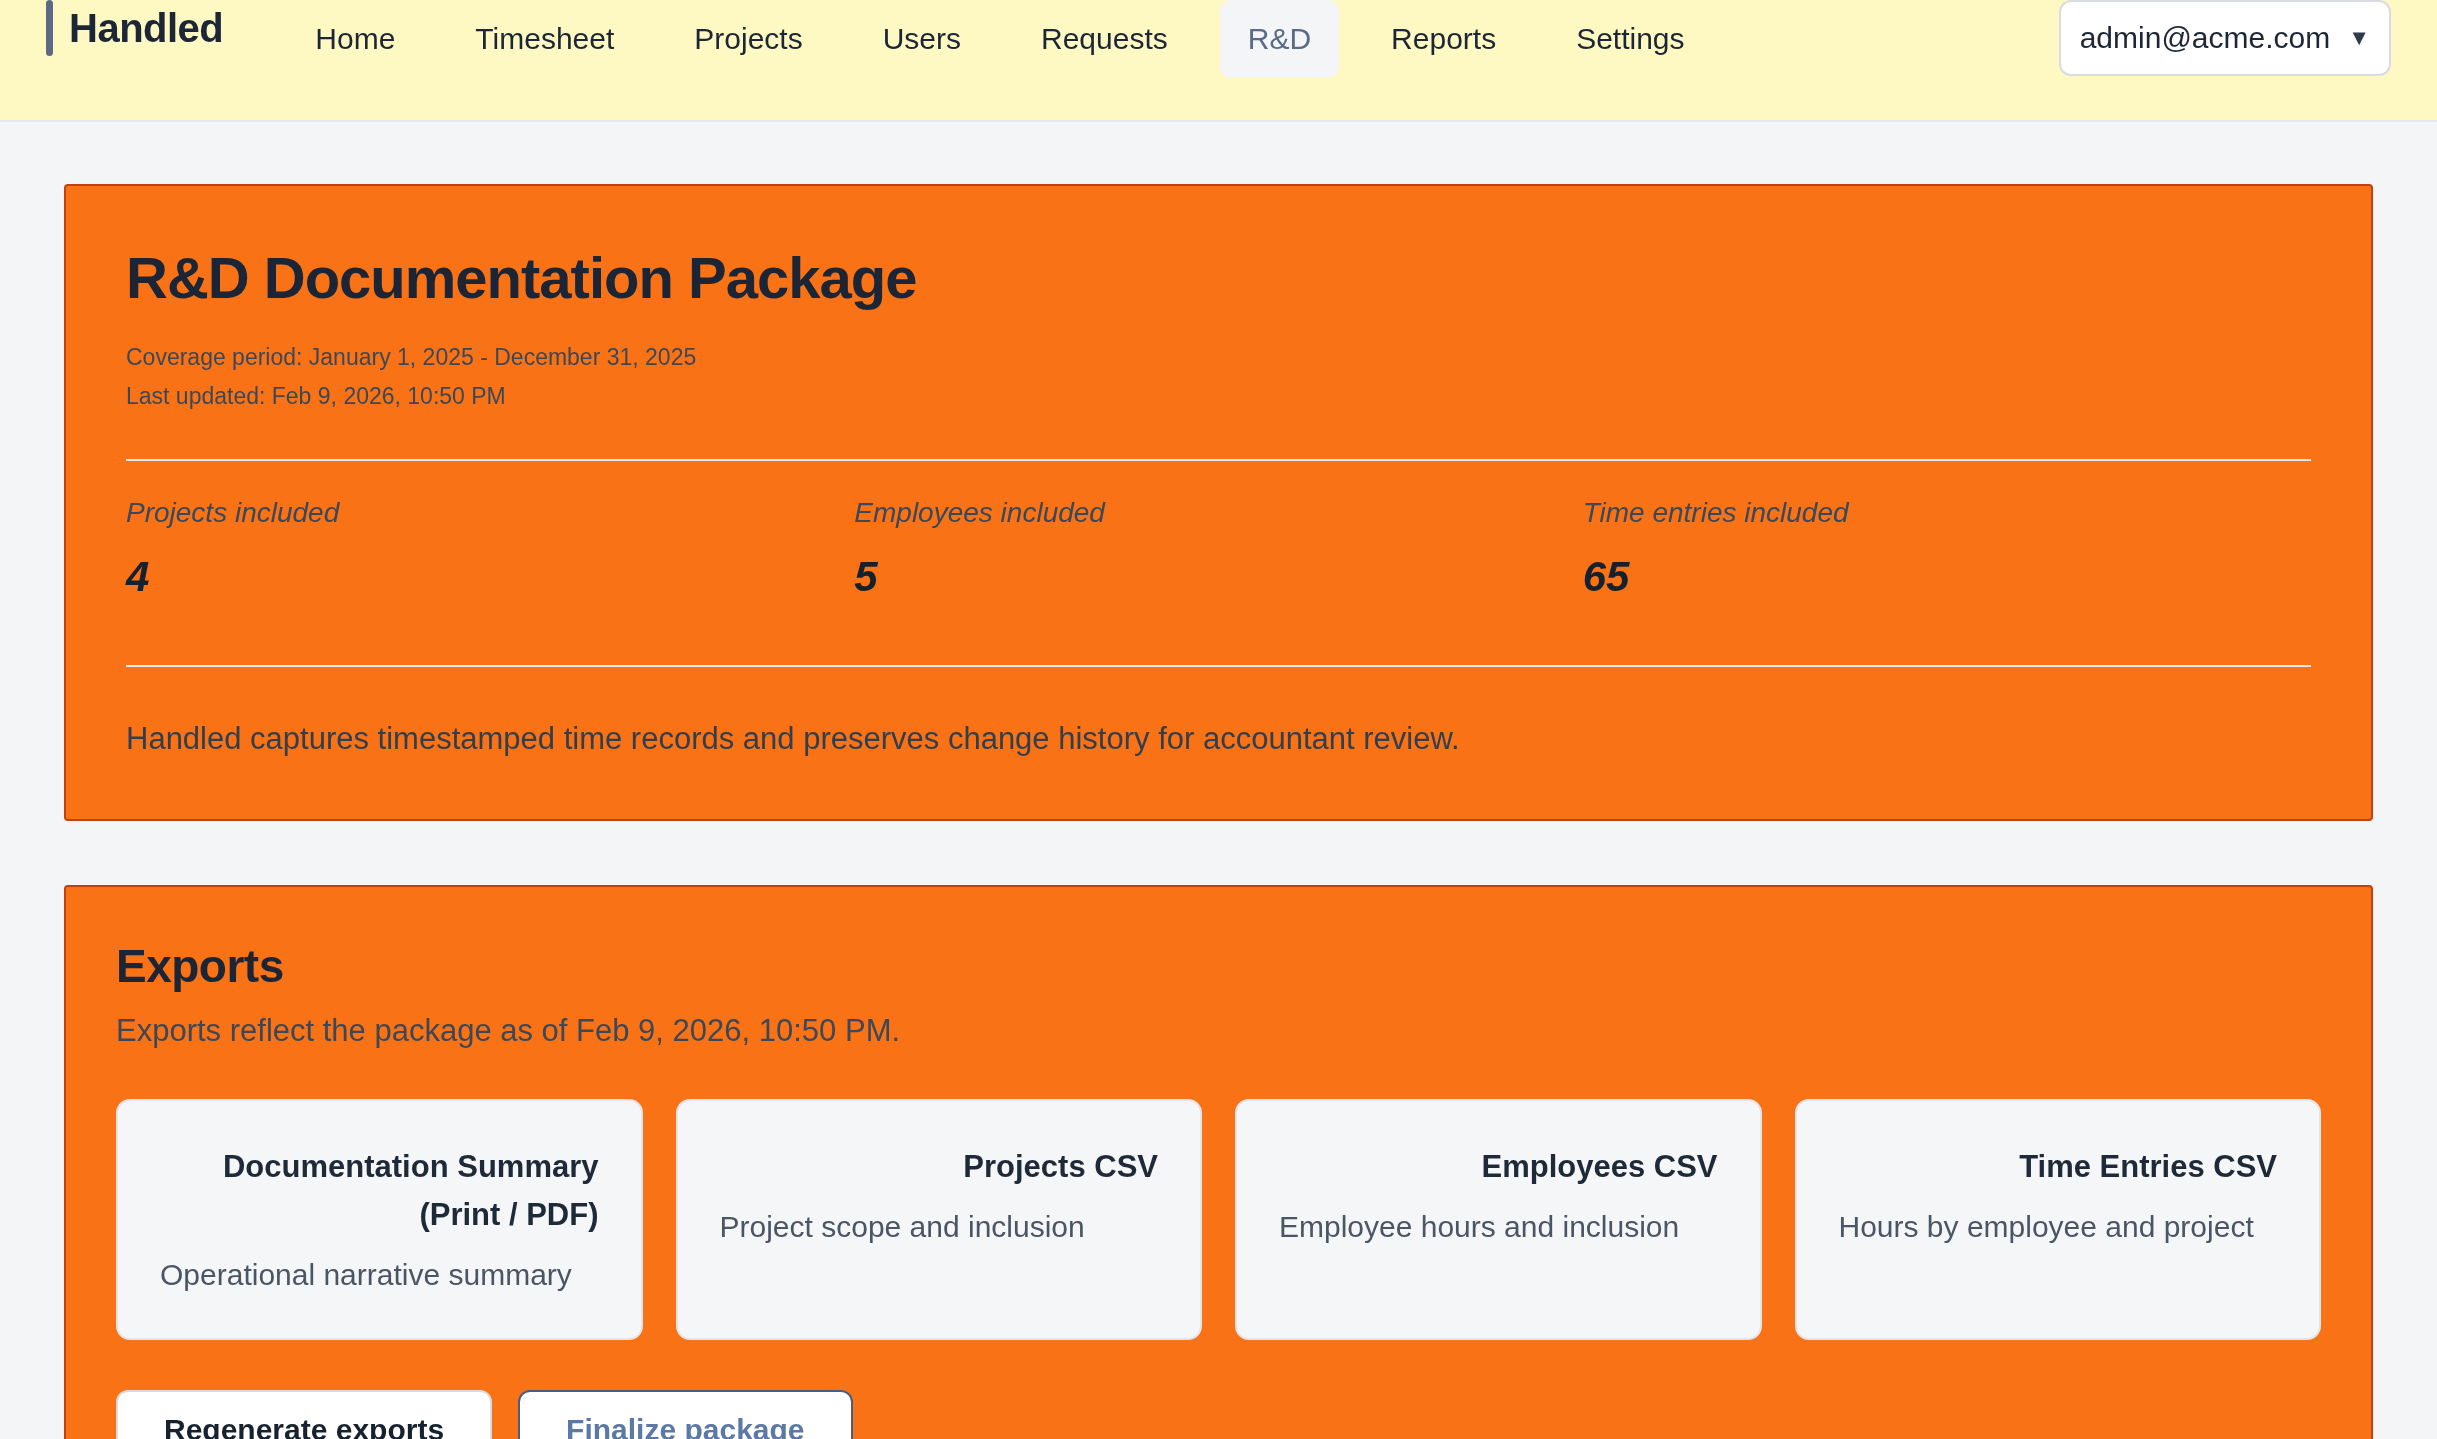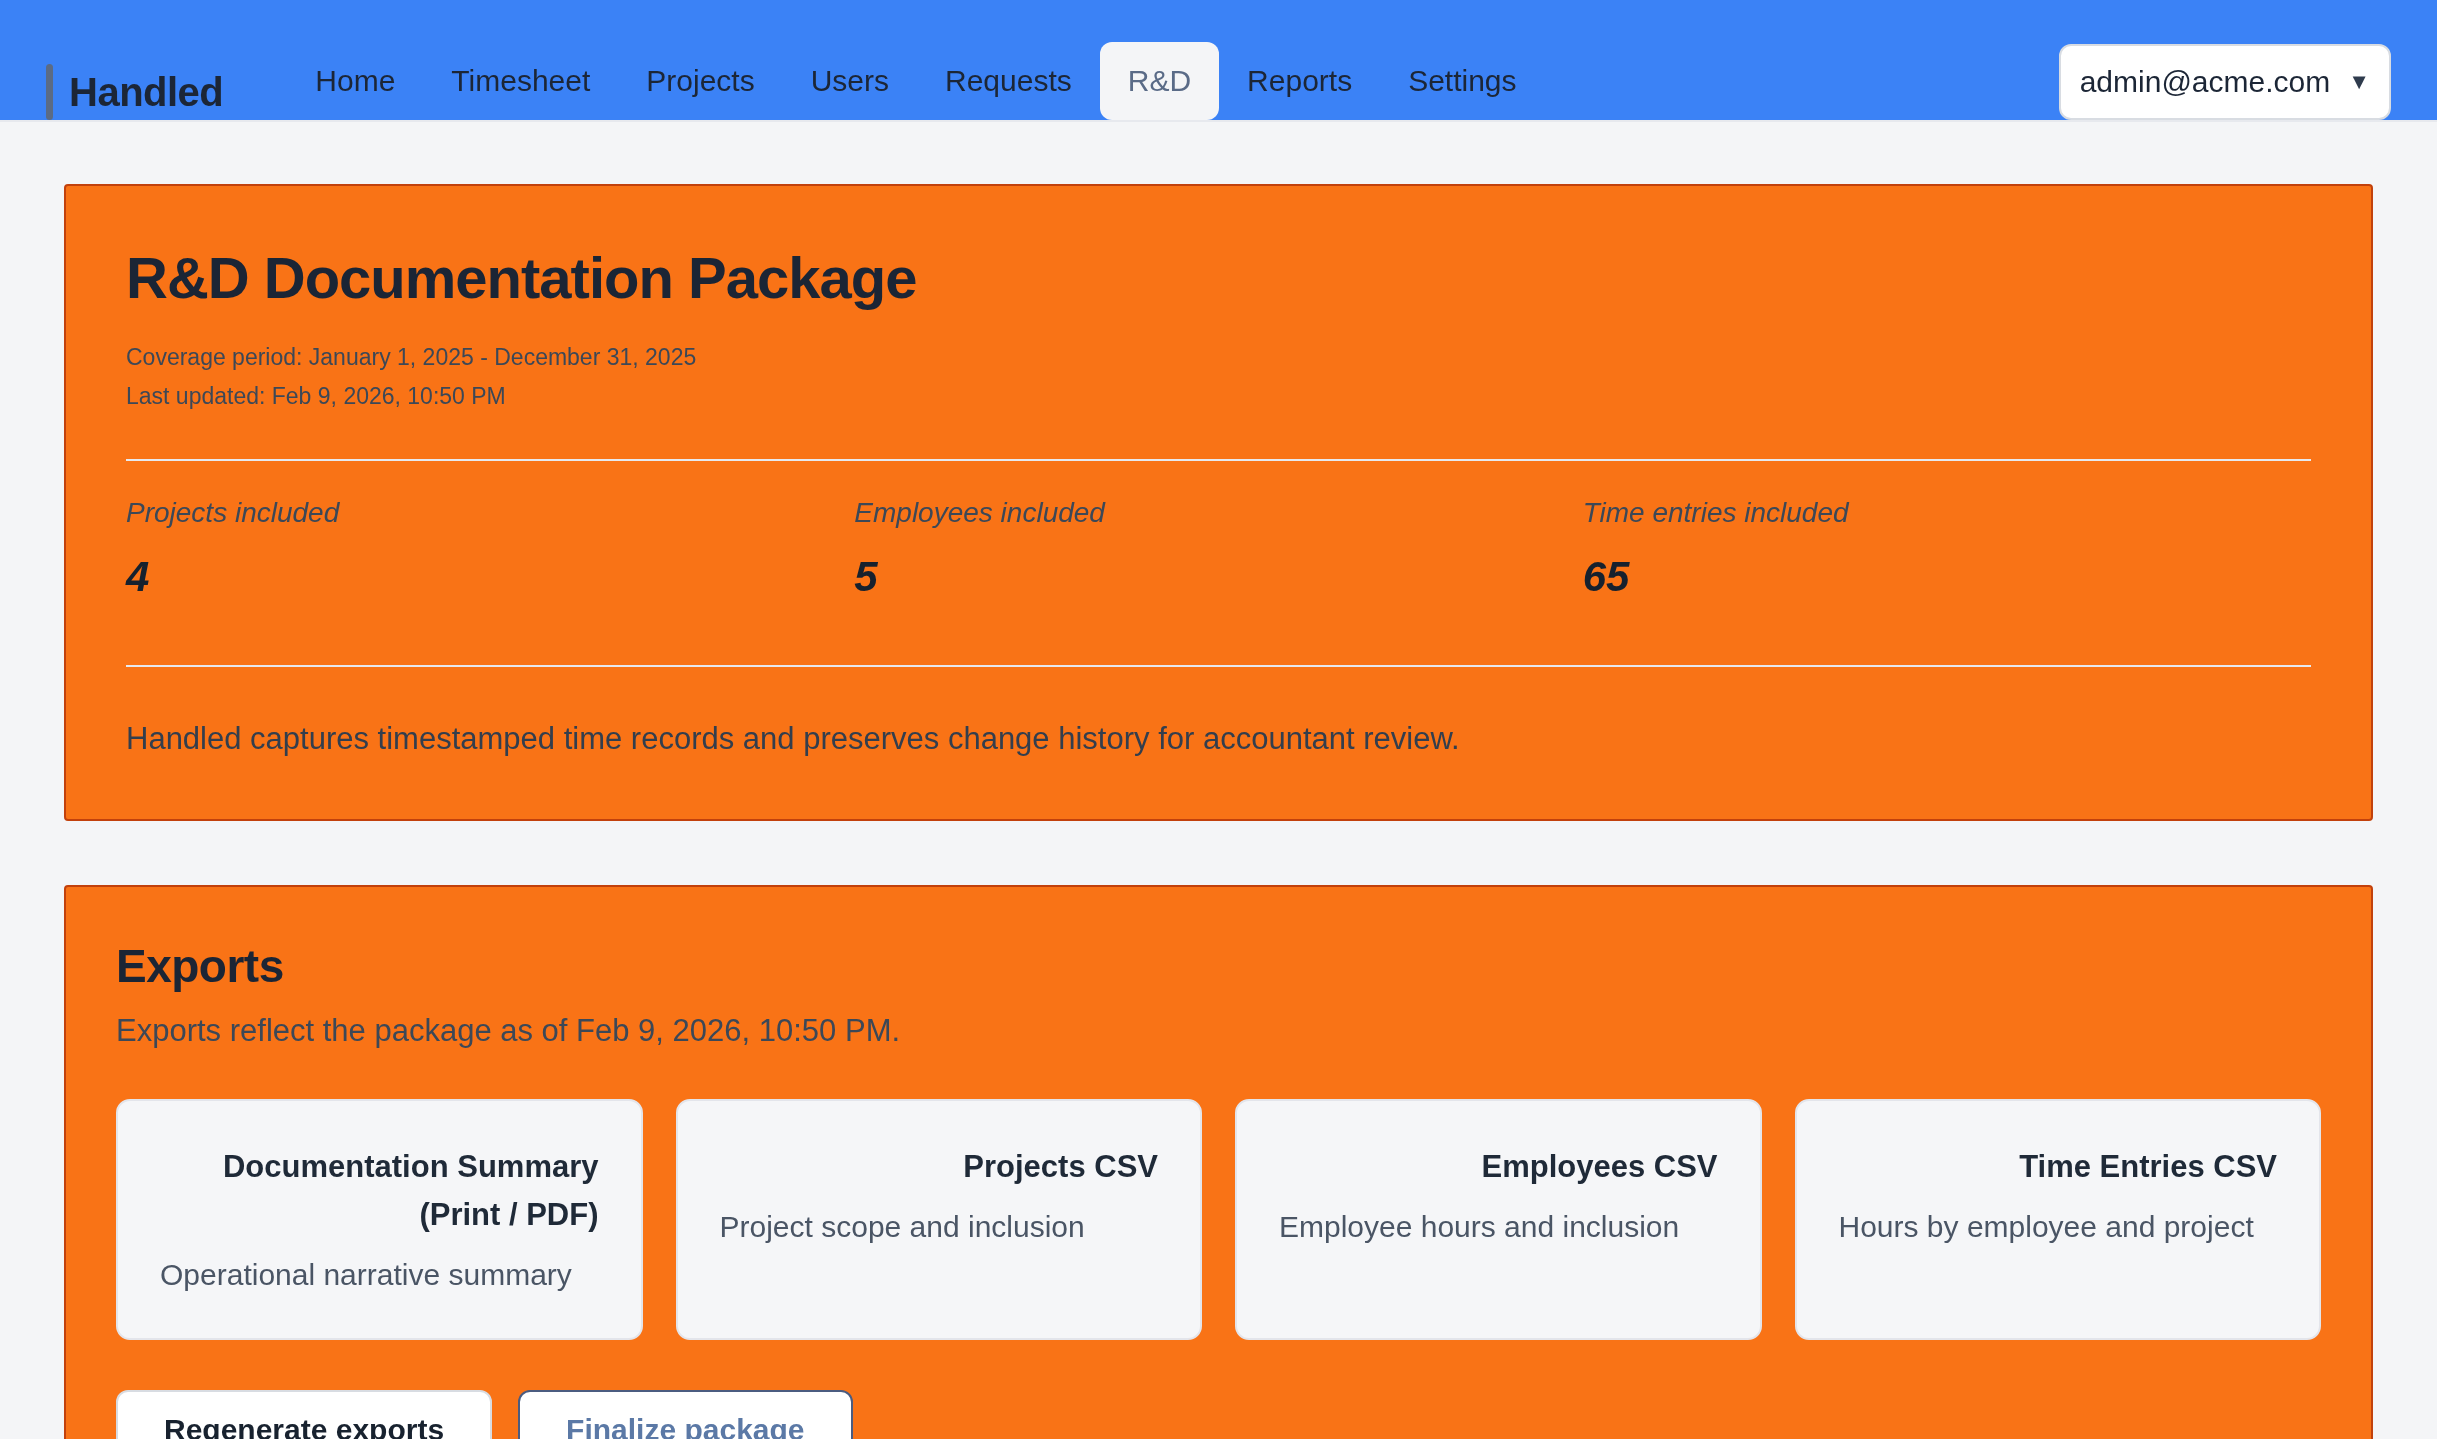--- a/index.html
+++ b/index.html
@@ -8,24 +8,24 @@
     height: 1439px;
     overflow: hidden;
     font-family: "Liberation Sans", sans-serif;
     background: #f4f5f7;
     color: #1b2535;
   }
 
   
   .topnav {
     height: 122px;
-    background: #3b82f6;
+    background: #fef9c3;
     border-bottom: 2px solid #e7e9ee;
     display: flex;
-    align-items: flex-end;
+    align-items: flex-start;
     padding: 0 46px;
   }
   .brand {
     display: flex;
     align-items: center;
     gap: 16px;
     margin-right: 64px;
   }
   .brand-bar {
     width: 7px;
@@ -35,20 +35,21 @@
   }
   .brand-name {
     font-size: 40px;
     font-weight: 700;
     color: #1c2636;
     letter-spacing: -0.5px;
   }
   .nav-links {
     display: flex;
     align-items: center;
+    gap: 24px;
   }
   .nav-link {
     font-size: 30px;
     font-weight: 500;
     color: #1c2636;
     padding: 22px 28px;
     border-radius: 12px;
     cursor: pointer;
     white-space: nowrap;
   }

